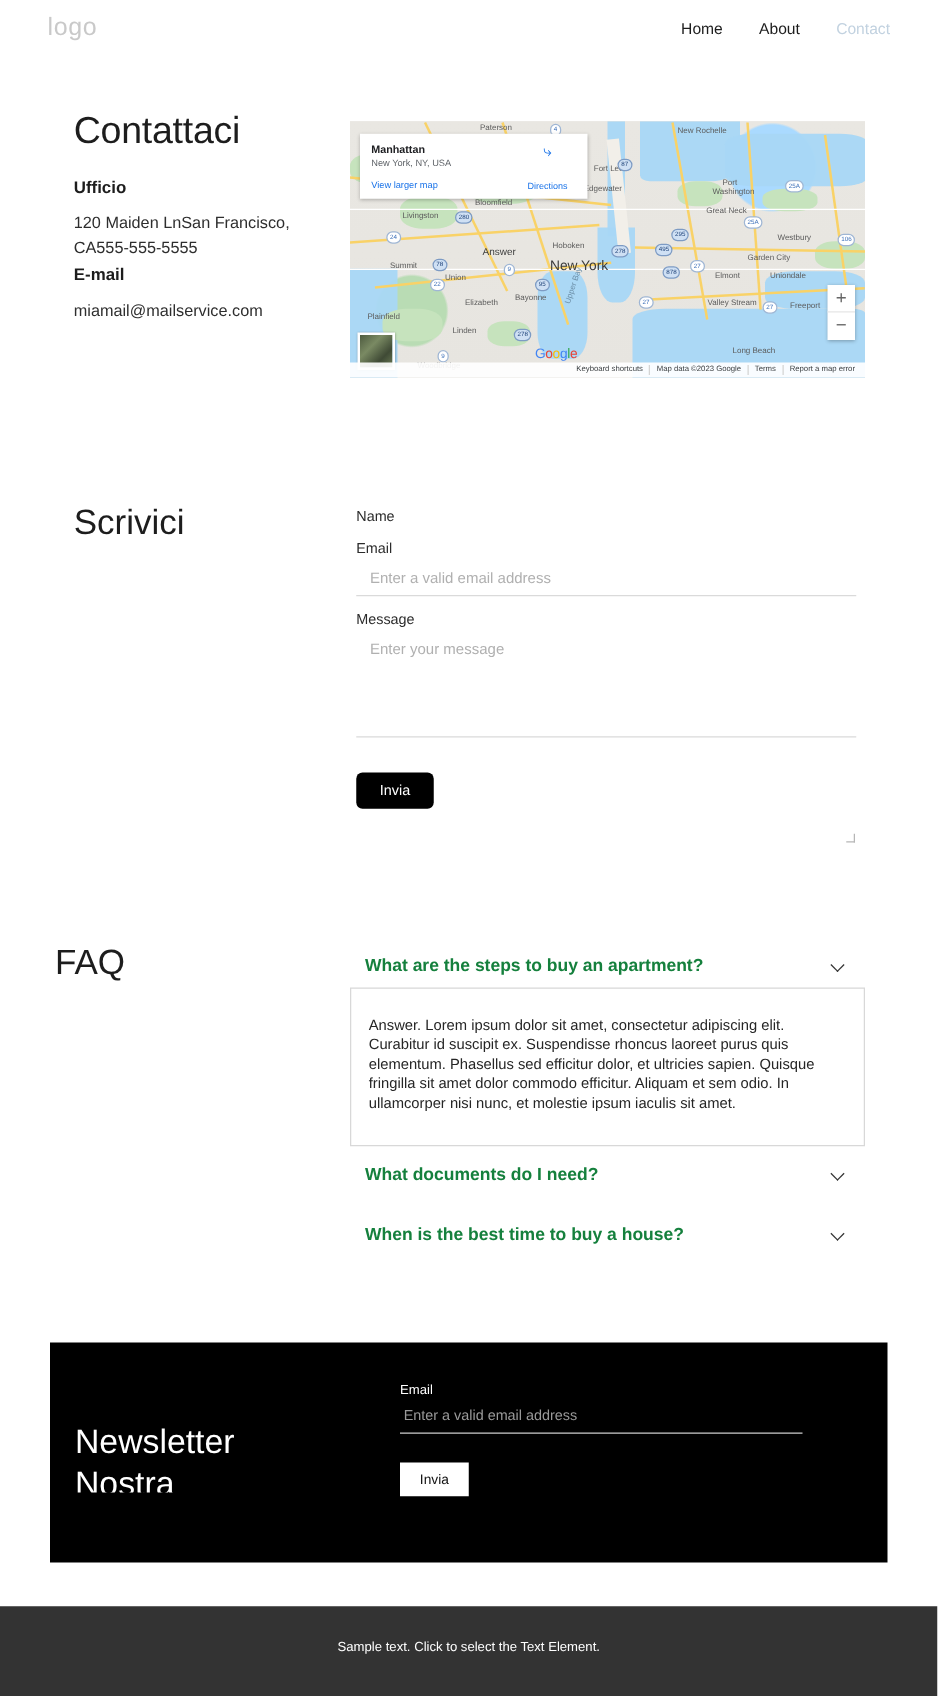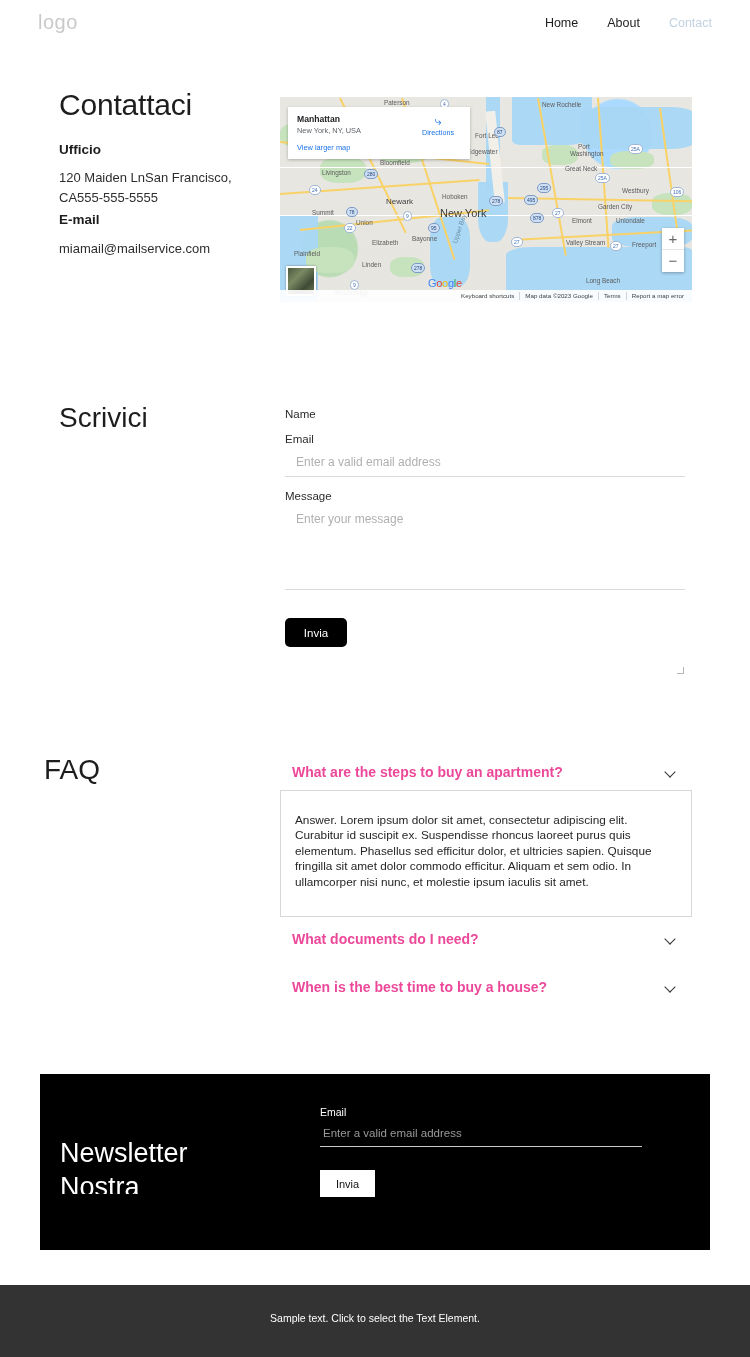--- a/index.html
+++ b/index.html
@@ -99,21 +99,21 @@
   .mc-title { font-size: 8.6px; font-weight: 700; color: #202124; }
   .mc-sub { font-size: 7.4px; color: #5f6368; margin-top: 2px; }
   .mc-link {
     font-size: 7.4px; color: #1a73e8; margin-top: 8px; cursor: pointer;
   }
   .mc-dir {
     position: absolute; right: 9px; top: 8px;
     width: 46px; text-align: center;
   }
   .mc-dir .arrow { font-size: 12px; color: #1a73e8; line-height: 12px; }
-  .mc-dir .lbl { font-size: 7.2px; color: #1a73e8; margin-top: 1px; }
+  .mc-dir .lbl { font-size: 7.2px; color: #1a73e8; margin-top: 17px; }
 
   .map-zoom {
     position: absolute; right: 8px; bottom: 30px;
     width: 22px; background: #fff;
     box-shadow: 0 1px 3px rgba(0,0,0,.3);
   }
   .map-zoom div {
     height: 22px; line-height: 21px; text-align: center;
     font-size: 15px; color: #666; cursor: pointer;
   }
@@ -187,21 +187,21 @@
   
   .faq-heading {
     position: absolute; left: 44px; top: 754px;
     font-size: 28px; font-weight: 400; color: #1d1d1d;
   }
   .faq-col { position: absolute; left: 280px; top: 758px; width: 412px; }
   .faq-q {
     display: flex; align-items: center; justify-content: space-between;
     padding: 6px 12px 6px 12px; cursor: pointer;
   }
-  .faq-q-text { font-size: 14px; font-weight: 700; color: #ec4899; }
+  .faq-q-text { font-size: 14px; font-weight: 700; color: #15803d; }
   .chev {
     width: 11px; height: 11px; position: relative; flex: 0 0 auto;
     margin-right: 4px;
   }
   .chev::before {
     content: ""; position: absolute; left: 1px; top: 1px;
     width: 7px; height: 7px;
     border-right: 1.6px solid #333; border-bottom: 1.6px solid #333;
     transform: rotate(45deg);
   }
@@ -314,21 +314,21 @@
     <div class="city-label" style="left:104px;top:2px;">Paterson</div>
     <div class="city-label" style="left:262px;top:4px;">New Rochelle</div>
     <div class="city-label" style="left:195px;top:35px;">Fort Lee</div>
     <div class="city-label" style="left:187px;top:51px;">Edgewater</div>
     <div class="city-label" style="left:100px;top:62px;">Bloomfield</div>
     <div class="city-label" style="left:42px;top:72px;">Livingston</div>
     <div class="city-label" style="left:298px;top:46px;">Port</div>
     <div class="city-label" style="left:290px;top:53px;">Washington</div>
     <div class="city-label" style="left:285px;top:68px;">Great Neck</div>
     <div class="city-label" style="left:342px;top:90px;">Westbury</div>
-    <div class="city-label mid" style="left:106px;top:100px;">Newark</div>
+    <div class="city-label mid" style="left:106px;top:100px;">Answer</div>
     <div class="city-label" style="left:162px;top:96px;">Hoboken</div>
     <div class="city-label big" style="left:160px;top:110px;">New York</div>
     <div class="city-label" style="left:318px;top:106px;">Garden City</div>
     <div class="city-label" style="left:32px;top:112px;">Summit</div>
     <div class="city-label" style="left:292px;top:120px;">Elmont</div>
     <div class="city-label" style="left:336px;top:120px;">Uniondale</div>
     <div class="city-label" style="left:76px;top:122px;">Union</div>
     <div class="city-label" style="left:92px;top:142px;">Elizabeth</div>
     <div class="city-label" style="left:132px;top:138px;">Bayonne</div>
     <div class="city-label" style="left:286px;top:142px;">Valley Stream</div>

